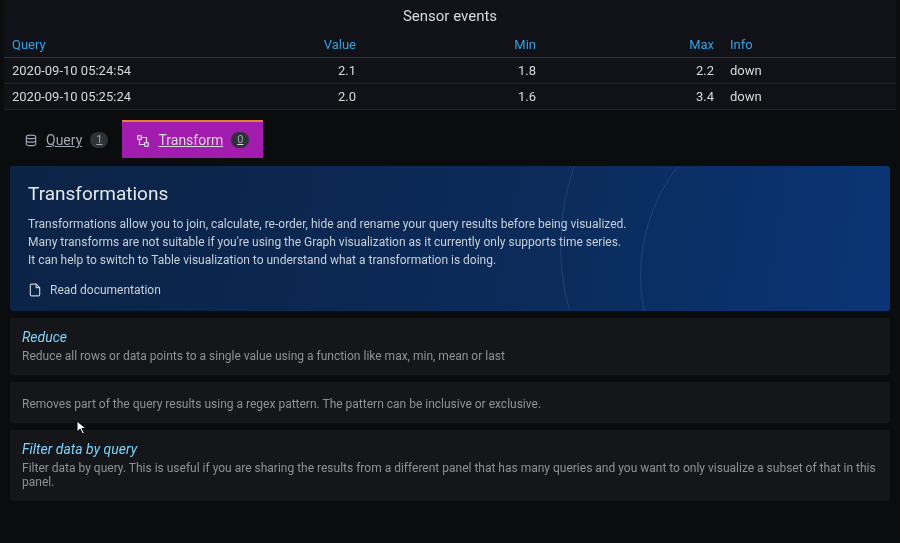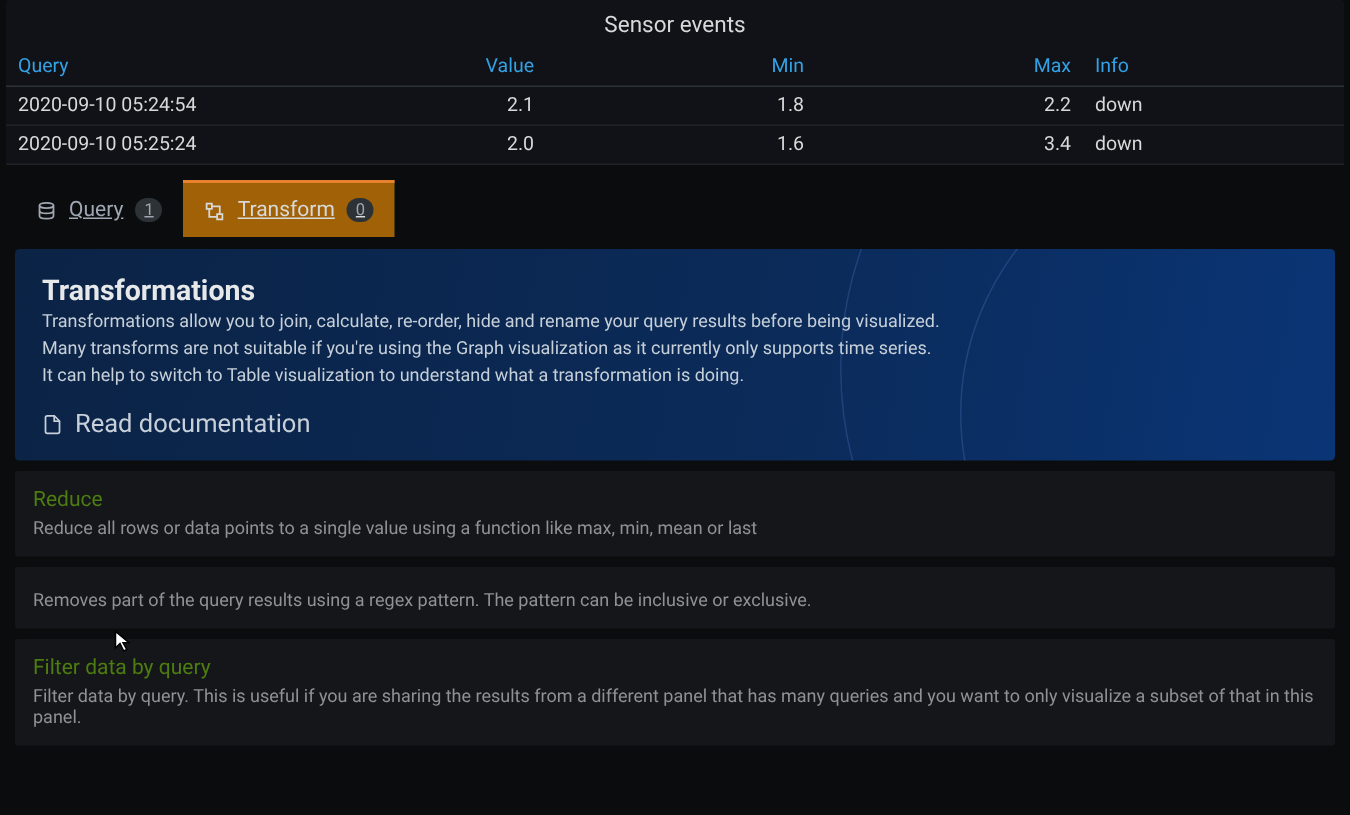--- a/index.html
+++ b/index.html
@@ -19,45 +19,45 @@
     }
     th.num, td.num { text-align:right; }
     tr.row { border-bottom:1px solid #202226; }
     tr.row td { color:#d8d9da; }
 
     .tabs { display:flex; padding:0 10px; margin-top:10px; }
     .tab {
       display:flex; align-items:flex-end; padding:10px 14px; cursor:pointer;
       color:#9fa7b3; font-size:14px; border-top:2px solid transparent;text-decoration:underline;
     }
-    .tab.active { color:#d8d9da; border-top-color:#e9822e; background:#a16207; }
+    .tab.active { color:#d8d9da; border-top-color:#e9822e; background:#a21caf; }
     .tab-icon { margin-right:8px; display:flex; }
     .tab-count {
       background:#2c3235; color:#9fa7b3; border-radius:8px;
       padding:0px 6px; font-size:11px; margin-left:8px; line-height:16px;
     }
 
     .body-area { padding:8px 10px 0 10px; }
     .info-card {
       background:linear-gradient(100deg,#0b2345 0%,#0b2b5a 60%,#0a3576 100%);
       border-radius:3px; padding:16px 18px 14px 18px; position:relative; overflow:hidden;
     }
     .arc1,.arc2{position:absolute;border:1px solid rgba(120,170,255,.18);border-radius:50%}
     .arc1{width:480px;height:480px;right:-150px;top:-160px}
     .arc2{width:360px;height:360px;right:-110px;top:-70px}
-    .info-title { font-size:19px; color:#e6e8ea; margin-bottom:0; font-weight:700;}
+    .info-title { font-size:19px; color:#e6e8ea; margin-bottom:10px; font-weight:400;}
     .info-text { font-size:12px; color:#c7d0d9; line-height:1.5; max-width:760px; }
-    .doc-link { display:flex; align-items:center; margin-top:14px; color:#c7d0d9; font-size:17px; cursor:pointer;}
+    .doc-link { display:flex; align-items:center; margin-top:14px; color:#c7d0d9; font-size:12px; cursor:pointer;}
     .doc-link svg{margin-right:8px}
 
     .tf-item {
       background:#141619; border-radius:2px; margin-top:7px;
       padding:11px 12px 12px 12px; cursor:pointer;
     }
-    .tf-name { color:#4d7c0f; font-size:14px; }
+    .tf-name { color:#7dd3fc; font-size:14px;font-style:italic; }
     .tf-desc { color:#8e9297; font-size:12px; margin-top:4px; }
 
     .cursor{position:absolute;left:76px;top:420px;pointer-events:none}
   </style>
 </head>
 <body>
 
 <div class="panel">
   <div class="panel-title">Sensor events</div>
   <table>

